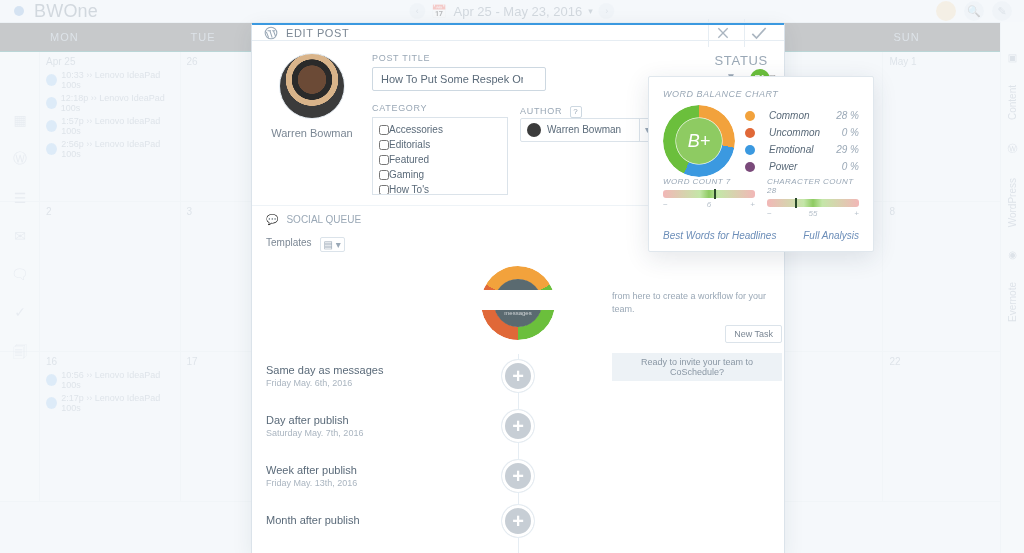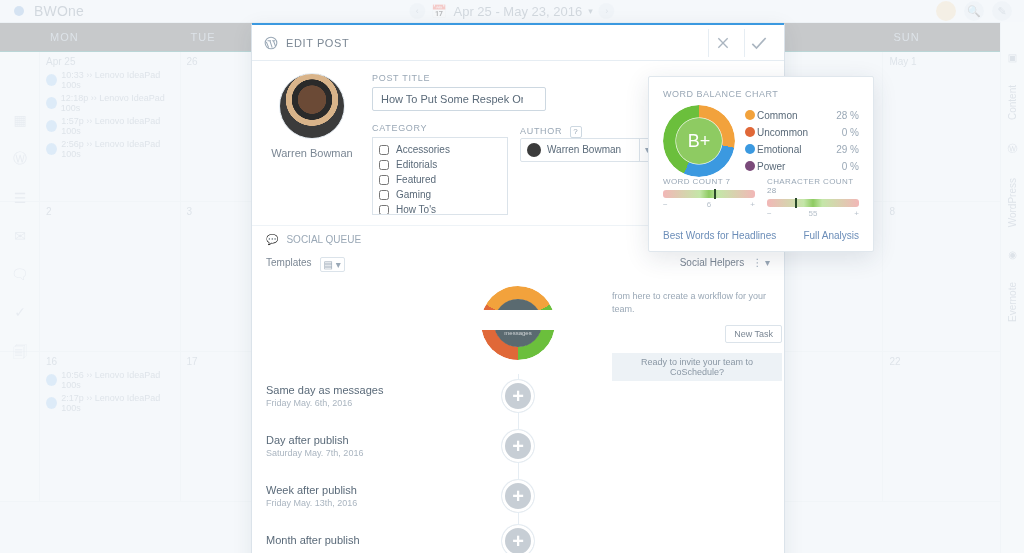--- a/index.html
+++ b/index.html
@@ -1,62 +1,62 @@
 <!DOCTYPE html>
 <html><head>
 <meta charset="utf-8">
 <style>
 * { box-sizing: border-box; margin: 0; padding: 0; font-family: -apple-system, BlinkMacSystemFont, "Segoe UI", Helvetica, Arial, sans-serif; }
 body { width: 1024px; height: 553px; overflow: hidden; background: #f5f8fb; position: relative; }
 
 
 .backdrop { position: absolute; inset: 0; filter: blur(0); opacity: 0.25; pointer-events: none; }
 .bd-top { height: 22px; display: flex; align-items: center; gap: 10px; padding: 0 14px; color: #6b7a8a; font-size: 13px; }
-.bd-top .brand { color: #6b7a8a; font-size: 14px; letter-spacing: .2px; }
+.bd-top .brand { color: #6b7a8a; font-size: 18px; letter-spacing: .2px; }
 .bd-top .center { position: absolute; left: 50%; transform: translateX(-50%); display: flex; align-items: center; gap: 6px; color: #6b7a8a; }
 .bd-top .center .pill { display: inline-flex; align-items: center; gap: 6px; }
 .bd-top .arrow { width: 16px; height: 16px; border-radius: 50%; background: #e3ebf2; display: inline-flex; align-items: center; justify-content: center; color: #9aa8b6; font-size: 9px; }
 .bd-top .right { position: absolute; right: 12px; display: flex; align-items: center; gap: 8px; }
 .bd-top .circ { width: 20px; height: 20px; border-radius: 50%; background: #e3ebf2; color: #9aa8b6; display:inline-flex; align-items:center; justify-content:center; font-size:11px;}
 .bd-hdr { display: grid; grid-template-columns: 40px repeat(7,1fr); height: 30px; border-top: 1px solid #d9e2ea; border-bottom: 1px solid #0f766e; background: #404040; }
 .bd-hdr .dh { font-size: 11px; letter-spacing: 1px; color: #9aa8b6; display:flex; align-items:center; padding-left: 10px; }
 .bd-grid { display: grid; grid-template-columns: 40px repeat(7,1fr); }
 .bd-grid .cell { border-right: 1px solid #e6edf3; border-bottom: 1px solid #e6edf3; min-height: 150px; padding: 4px 6px; font-size: 10px; color: #9aa8b6; position: relative; }
 .bd-grid .gut { border-right: 1px solid #e6edf3; border-bottom: 1px solid #e6edf3; background:#fbfdfe; }
 .ev { display:flex; align-items:center; gap:4px; font-size:9px; color:#9aa8b6; margin-top:3px; }
 .ev .dot { width:12px; height:12px; border-radius:50%; background:#9ac6f0; display:inline-block; }
 .right-rail { position:absolute; right:0; top:22px; bottom:0; width:24px; background:#fbfdfe; border-left:1px solid #e6edf3; display:flex; flex-direction:column; align-items:center; gap:22px; padding-top:30px; color:#9aa8b6; font-size:10px;}
 .right-rail .rp { writing-mode: vertical-rl; transform: rotate(180deg); }
 .left-rail { position:absolute; left:0; top:52px; bottom:0; width:40px; display:flex; flex-direction:column; align-items:center; gap:22px; padding-top:60px; color:#c2ccd6;}
 .left-rail span { font-size:14px; }
 
 
 .modal { position: absolute; left: 251px; top: 24px; width: 534px; background: #fff; border: 1px solid #dbe3ea; box-shadow: 0 4px 20px rgba(30,50,70,.08); font-size: 12px; color: #5a6a79; }
 .modal::before { content:""; position:absolute; top:-2px; left:0; right:0; height:2px; background:#3b99e0; }
-.m-head { height: 36px; border-bottom: 1px solid #e6edf3; display:flex; align-items:center; padding: 0 12px; gap:8px; }
+.m-head { height: 16px; border-bottom: 1px solid #e6edf3; display:flex; align-items:center; padding: 0 12px; gap:8px; }
 .m-head .wp { color:#7b8794; }
 .m-head .ttl { font-size: 11px; letter-spacing: .6px; color:#7b8794; }
 .m-head .sp { flex:1; }
 .m-head .xbtn, .m-head .ckbtn { width:28px; height:28px; display:inline-flex; align-items:center; justify-content:center; color:#aab5c0; border-left:1px solid #e6edf3; cursor:pointer; }
 .m-body { display:flex; padding: 12px 14px 10px 14px; gap: 14px; }
 .m-left { width: 92px; text-align:center; }
 .avatar { width: 66px; height: 66px; border-radius: 50%; background: radial-gradient(circle at 50% 40%, #6b4a36 28%, #2a2a2a 29% 40%, #d9b48a 41% 52%, #3b3b3b 53%); margin: 0 auto 8px; border:1px solid #e6edf3;}
 .auth-name { font-size: 11px; color:#7b8794; }
 .m-right { flex:1; position:relative; }
 .lab { font-size: 9px; letter-spacing: .7px; color:#9aa8b6; margin-bottom:4px; }
 .title-row { display:flex; align-items:center; gap:8px; }
 .title-input { flex:1; height:24px; border:1px solid #cdd8e1; border-radius:2px; padding:0 22px 0 8px; font-size:11px; color:#5a6a79; position:relative; background:#fff; }
 .title-wrap { position:relative; flex:1; }
 .title-wrap .chev { position:absolute; right:6px; top:4px; color:#9aa8b6; font-size:10px; }
 .score { width:20px; height:20px; border-radius:50%; background:#6bbf3c; color:#fff; font-size:10px; display:inline-flex; align-items:center; justify-content:center; }
 .cursor { position:absolute; right:-6px; top:20px; font-size:12px; color:#333; }
 .sub-row { display:flex; gap:12px; margin-top:12px; }
 .cat-box { width: 136px; }
 .cat-list { height: 78px; border:1px solid #dbe3ea; overflow-y:scroll; padding:4px 6px; font-size:10px; color:#5a6a79; }
-.cat-list label { display:flex; align-items:center; gap:7px; padding:2px 0;}
+.cat-list label { display:flex; align-items:center; gap:0; padding:2px 0;}
 .cat-list input { width:10px; height:10px; }
 .scrollbar::-webkit-scrollbar { width:10px; }
 .auth-box { width: 136px; }
 .auth-sel { height:24px; border:1px solid #dbe3ea; border-radius:2px; display:flex; align-items:center; padding:0 6px; gap:6px; font-size:10px; position:relative; }
 .auth-sel .mini { width:14px; height:14px; border-radius:50%; background:#3b3b3b; }
 .auth-sel .dd { position:absolute; right:0; top:0; bottom:0; width:16px; border-left:1px solid #dbe3ea; display:flex; align-items:center; justify-content:center; color:#9aa8b6; }
 .help-q { display:inline-flex; width:12px; height:12px; border:1px solid #cdd8e1; border-radius:2px; align-items:center; justify-content:center; font-size:8px; color:#9aa8b6; margin-left:4px;}
 .status-col { position:absolute; right:2px; top:0; font-size:13px; color:#9aa8b6; letter-spacing:.7px;}
 .m-sec2 { border-top:1px solid #eef3f7; padding: 8px 14px; display:flex; align-items:center; gap:8px; font-size:10px; color:#9aa8b6;}
 .m-sec2 .sq-ic { color:#b7c1cb; }
@@ -73,28 +73,28 @@
 .gauge .inner .n { font-size:18px; font-weight:300; }
 .gauge .inner .t { font-size:6px; opacity:.7; margin-top:-2px;}
 .gauge::after { content:""; position:absolute; left:-6px; right:-6px; bottom:30px; height:20px; background:#fff; }
 .timeline { position:relative; padding: 0 14px 10px 14px; }
 .timeline .vline { position:absolute; left:50%; top:0; bottom:0; width:1px; background:#e6edf3; }
 .t-row { display:flex; align-items:center; padding: 10px 0 16px; position:relative;}
 .t-row .meta .h { font-size:11px; color:#5a6a79; }
 .t-row .meta .d { font-size:9px; color:#aab5c0; margin-top:2px;}
 .t-row .add { position:absolute; left:calc(50% - 16px); width:32px; height:32px; border-radius:50%; background:#c7ced5; color:#fff; display:flex; align-items:center; justify-content:center; font-size:20px; font-weight:bold; box-shadow: inset 0 0 0 3px #fff, 0 0 0 1px #e6edf3;}
 
-.pop { position:absolute; left:648px; top:76px; width:226px; background:#fff; border:1px solid #e0e7ed; border-radius:2px; box-shadow: 0 6px 24px rgba(30,50,70,.12); padding: 12px 14px 10px; font-size:10px; color:#5a6a79; }
+.pop { position:absolute; left:648px; top:76px; width:226px; background:#fff; border:1px solid #e0e7ed; border-radius:2px; box-shadow: 0 6px 24px rgba(30,50,70,.12); padding: 12px 14px 10px; font-size:10px; color:#5a6a79;font-style:italic; }
 .pop .plab { font-size:9px; letter-spacing:.5px; color:#9aa8b6; margin-bottom:6px;}
 .pop .donut-row { display:flex; align-items:center; gap:10px; }
 .donut { position:relative; width:72px; height:72px; }
 .donut .d-ring { width:72px; height:72px; border-radius:50%; background: conic-gradient(#f2a23c 0 100.8deg, #3b99e0 100.8deg 205.2deg, #6bbf3c 205.2deg 360deg); -webkit-mask: radial-gradient(circle 24px at 50% 50%, transparent 23px, #000 24px); mask: radial-gradient(circle 24px at 50% 50%, transparent 23px, #000 24px);}
 .donut .d-in { position:absolute; inset:13px; border-radius:50%; background:#8ecb62; color:#fff; display:flex; align-items:center; justify-content:center; font-size:18px; font-weight:400;}
 .leg { flex:1; display:flex; flex-direction:column; gap:6px; }
-.leg .lr { display:flex; gap:2px; }
+.leg .lr { display:flex; align-items:center; gap:14px; }
 .leg .sw { width:10px; height:10px; border-radius:50%; }
 .leg .nm { flex:1; font-size:10px; color:#5a6a79;}
 .leg .pc { font-size:10px; color:#9aa8b6;}
 .counts { display:flex; gap:12px; }
 .cnt { flex:1; }
 .cnt .cl { font-size:8px; letter-spacing:.4px; color:#9aa8b6; }
 .cnt .bar { height:8px; background:linear-gradient(to right,#f2b7b7,#c4e6a8 40%,#8ecb62 50%,#c4e6a8 60%,#f2b7b7); border-radius:3px; margin-top:4px; position:relative;}
 .cnt .bar .mk { position:absolute; top:-1px; bottom:-1px; width:2px; background:#2a4a2a; }
 .cnt .bot { display:flex; justify-content:space-between; font-size:8px; color:#b7c1cb; margin-top:2px;}
 .pop .links { display:flex; justify-content:space-between; margin-top:12px; font-size:10px; color:#6b8db8; }

